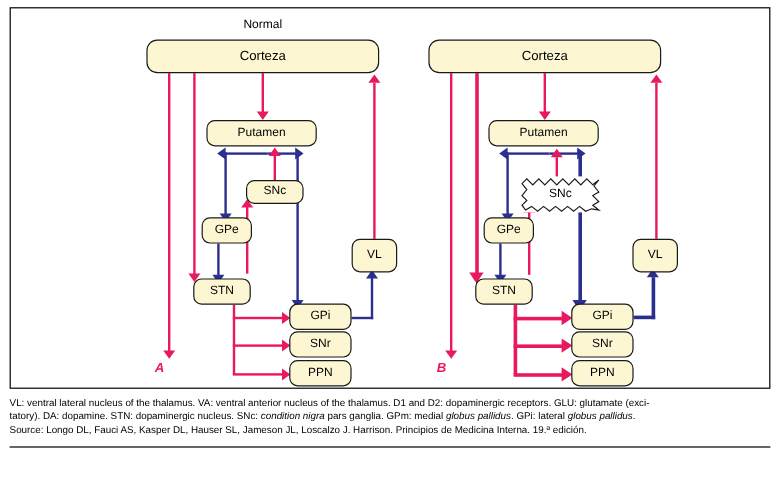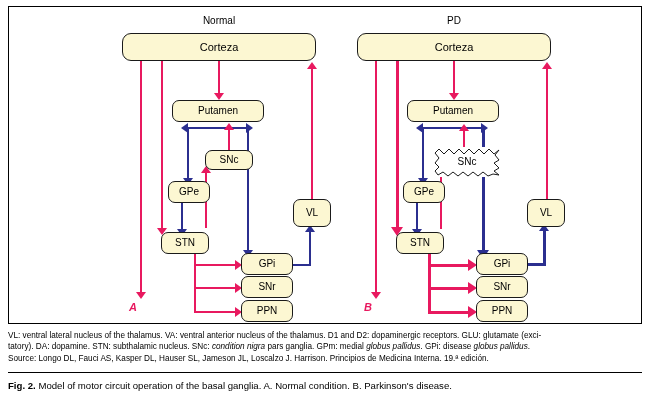--- a/index.html
+++ b/index.html
@@ -147,21 +147,20 @@
 
     <div class="ln blue h" style="left:284px;top:257px;width:18px;"></div>
     <div class="ln blue v" style="left:300px;top:224px;height:35px;"></div>
     <div class="arrow ar-up-blue" style="left:296px;top:218px;"></div>
 
     <div class="node" style="left:284px;top:192px;width:38px;height:28px;">VL</div>
 
     <div class="ln red v" style="left:302px;top:62px;height:130px;"></div>
     <div class="arrow ar-up-red" style="left:298px;top:55px;"></div>
 
-    <div class="panel-title" style="left:345px;top:8px;width:200px;">PD</div>
 
     <div class="node cortex" style="left:348px;top:26px;width:194px;height:28px;">Corteza</div>
 
     <div class="ln red v" style="left:444px;top:54px;height:33px;"></div>
     <div class="arrow ar-down-red" style="left:440px;top:86px;"></div>
 
     <div class="ln red v3" style="left:387px;top:54px;height:168px;"></div>
     <div class="arrow ar-down-red-lg" style="left:382px;top:220px;"></div>
 
     <div class="ln red v" style="left:366px;top:54px;height:232px;"></div>
@@ -216,23 +215,20 @@
     <div class="arrow ar-up-blue" style="left:530px;top:217px;"></div>
 
     <div class="node" style="left:518px;top:192px;width:38px;height:28px;">VL</div>
     <div class="ln red v" style="left:537px;top:62px;height:130px;"></div>
     <div class="arrow ar-up-red" style="left:533px;top:55px;"></div>
 
   </div>
 
   <div class="legend">
     <div>VL: ventral lateral nucleus of the thalamus. VA: ventral anterior nucleus of the thalamus. D1 and D2: dopaminergic receptors. GLU: glutamate (exci-</div>
-    <div><span>tatory). DA: dopamine. STN: subthalamic nucleus. SNc: </span><i>condition nigra</i><span> pars ganglia. GPm: medial </span><i>globus pallidus</i><span>. GPi: disease </span><i>globus pallidus</i><span>.</span></div>
+    <div><span>tatory). DA: dopamine. STN: dopaminergic nucleus. SNc: </span><i>condition nigra</i><span> pars ganglia. GPm: medial </span><i>globus pallidus</i><span>. GPi: lateral </span><i>globus pallidus</i><span>.</span></div>
     <div>Source: Longo DL, Fauci AS, Kasper DL, Hauser SL, Jameson JL, Loscalzo J. Harrison. Principios de Medicina Interna. 19.ª edición.</div>
   </div>
 
   <div class="rule"></div>
 
-  <div class="fig-caption">
-    <b>Fig. 2.</b><span> Model of motor circuit operation of the basal ganglia. A. Normal condition. B. Parkinson's disease.</span>
-  </div>
 
 </div>
 
 </body></html>

